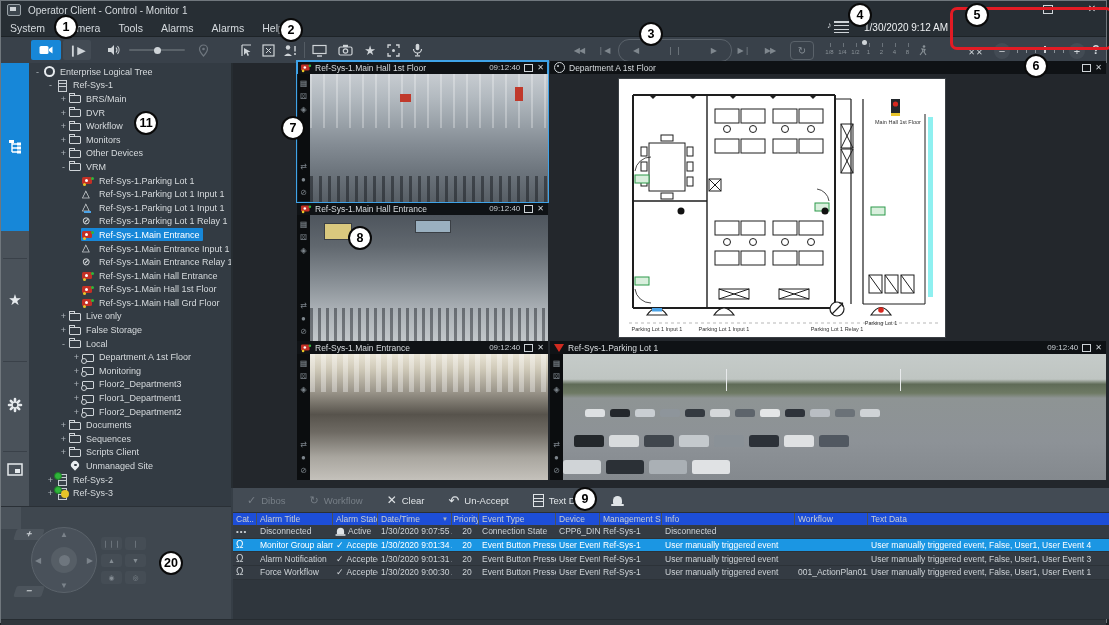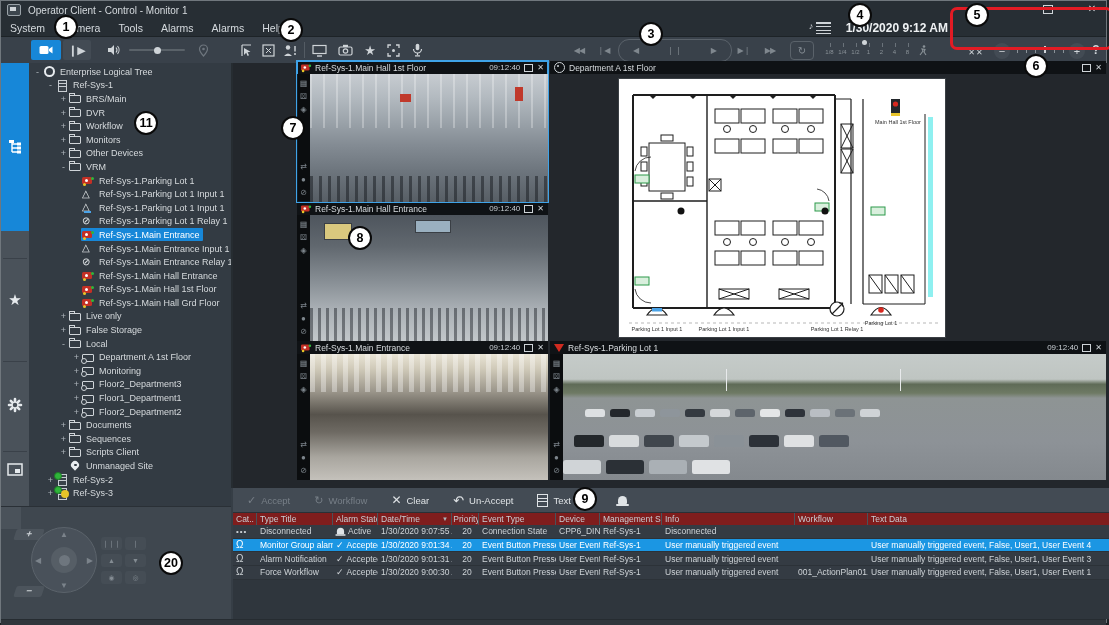--- a/index.html
+++ b/index.html
@@ -18,21 +18,21 @@
   .wb-min::before{content:"";width:8px;height:2px;background:#cfd4d8;}
   .wb-max::before{content:"";width:8px;height:7px;border:1px solid #cfd4d8;}
   .wb-close{font-size:10px;color:#cfd4d8;line-height:12px;}
   
   .menubar{position:absolute;left:0;top:18px;width:100%;height:17px;background:#272e34;
            border-bottom:1px solid #1d2327;display:flex;align-items:center;font-size:10.5px;color:#d5dade;}
   .menubar .mi{padding:0 9px;height:100%;display:flex;align-items:center;}
   .clockgrp{position:absolute;right:158px;top:20px;display:flex;align-items:center;gap:8px;}
   .alarmlist-ico{width:15px;height:12px;background:repeating-linear-gradient(180deg,#cfd4d8 0 1.5px,transparent 1.5px 3.8px);position:relative;}
   .alarmlist-ico::before{content:"♪";position:absolute;left:-7px;top:-1px;font-size:9px;color:#cfd4d8;background:#272e34;}
-  .clock-text{font-size:12px;font-weight:bold;color:#eef1f3;margin-left:7px;}
+  .clock-text{font-size:10px;font-weight:normal;color:#eef1f3;margin-left:7px;}
   .tzdrop{position:absolute;right:6px;top:21px;width:147px;height:18px;background:#343b42;
           border:1px solid #5a6269;display:flex;align-items:center;font-size:9.5px;color:#d5dade;}
   .tzdrop .tztext{padding-left:6px;flex:1;}
   .tzcaret{width:15px;height:100%;display:flex;align-items:center;justify-content:center;border-left:1px solid #5a6269;}
   .tzcaret::before{content:"";border:4px solid transparent;border-top-color:#cfd4d8;margin-top:4px;}
   
   .toolbar{position:absolute;left:0;top:36px;width:100%;height:26px;background:#39414a;border-bottom:1px solid #272d33;}
   .tbtn{position:absolute;display:flex;align-items:center;justify-content:center;color:#cfd4d8;}
   .tb-blue{background:#1787d8;border-radius:2px;}
   .tb-plain{background:#434b54;border-radius:2px;}
@@ -134,21 +134,21 @@
   .alarmbar{position:absolute;left:232px;top:487px;width:877px;height:25px;background:#434b54;border-bottom:1px solid #2a3036;
             display:flex;align-items:center;gap:24px;padding-left:14px;box-sizing:border-box;font-size:9.5px;color:#dfe3e6;}
   .abtn{display:flex;align-items:center;gap:5px;}
   .abtn.disabled{color:#777f87;}
   .abtn .aico{font-size:11px;line-height:1;}
   .docico{width:9px;height:11px;border:1px solid #dfe3e6;background:linear-gradient(180deg,transparent 0 3px,#dfe3e6 3px 4px,transparent 4px 6px,#dfe3e6 6px 7px,transparent 7px 100%);}
   .bell{width:9px;height:8px;background:#dfe3e6;border-radius:5px 5px 1px 1px;position:relative;}
   .bell::after{content:"";position:absolute;left:-2px;bottom:-1.5px;width:13px;height:1.8px;background:#dfe3e6;border-radius:1px;}
   .bell.small{transform:scale(.8);}
   .table{position:absolute;left:232px;top:512px;width:877px;height:106px;background:#2f363d;font-size:8.5px;}
-  .thead{display:flex;height:12px;background:#7f1d1d;color:#c8cdd2;align-items:center;}
+  .thead{display:flex;height:12px;background:#1d4ed8;color:#c8cdd2;align-items:center;}
   .thead>div{border-right:1px solid #4a525a;height:100%;display:flex;align-items:center;box-sizing:border-box;padding-left:3px;overflow:hidden;white-space:nowrap;}
   .trow2{display:flex;height:12.7px;align-items:center;background:#343b43;color:#cfd4d8;border-bottom:1px solid #2c3238;}
   .trow2.sel{background:#1b96e3;color:#fff;}
   .trow2>div{padding-left:3px;overflow:hidden;white-space:nowrap;box-sizing:border-box;display:flex;align-items:center;gap:3px;}
   .c0{width:24px;}.c1{width:76px;}.c2{width:45px;}.c3{width:74px;position:relative;}.c4{width:27px;justify-content:center;}
   .c5{width:77px;}.c6{width:44px;}.c7{width:62px;}.c8{width:133px;}.c9{width:73px;}.c10{flex:1;}
   .funnel{position:absolute;right:3px;font-size:6px;color:#aeb5bb;}
   .cat-dots{letter-spacing:1px;font-size:8px;}
   .cat-headset{font-size:10px;line-height:1;}
   .chk{font-size:9px;}
@@ -860,21 +860,21 @@
             <div class="car" style="width: 38px; height: 14px; background: rgb(170, 176, 181); margin-right: 5px;"></div>
             <div class="car" style="width: 38px; height: 14px; background: rgb(224, 226, 228); margin-right: 5px;"></div>
           </div>
       </div>
     </div>
   </div>
 
   <div class="alarmbar">
     <span class="abtn disabled">
       <span class="aico">✓</span>
-      <span>Accept</span>
+      <span>Dibos</span>
     </span>
     <span class="abtn disabled">
       <span class="aico">↻</span>
       <span>Workflow</span>
     </span>
     <span class="abtn">
       <span class="aico" style="font-size:12px;">✕</span>
       <span>Clear</span>
     </span>
     <span class="abtn">
@@ -889,21 +889,21 @@
       <span class="bell"></span>
     </span>
   </div>
 
   <div class="table">
     <div class="thead">
       <div class="c0">
           <span>Cat..</span>
         </div>
       <div class="c1">
-          <span>Type Title</span>
+          <span>Alarm Title</span>
         </div>
       <div class="c2">
           <span>Alarm State</span>
         </div>
       <div class="c3">
           <span>Date/Time</span>
           <span class="funnel">▼</span>
         </div>
       <div class="c4">
           <span>Priority</span>

